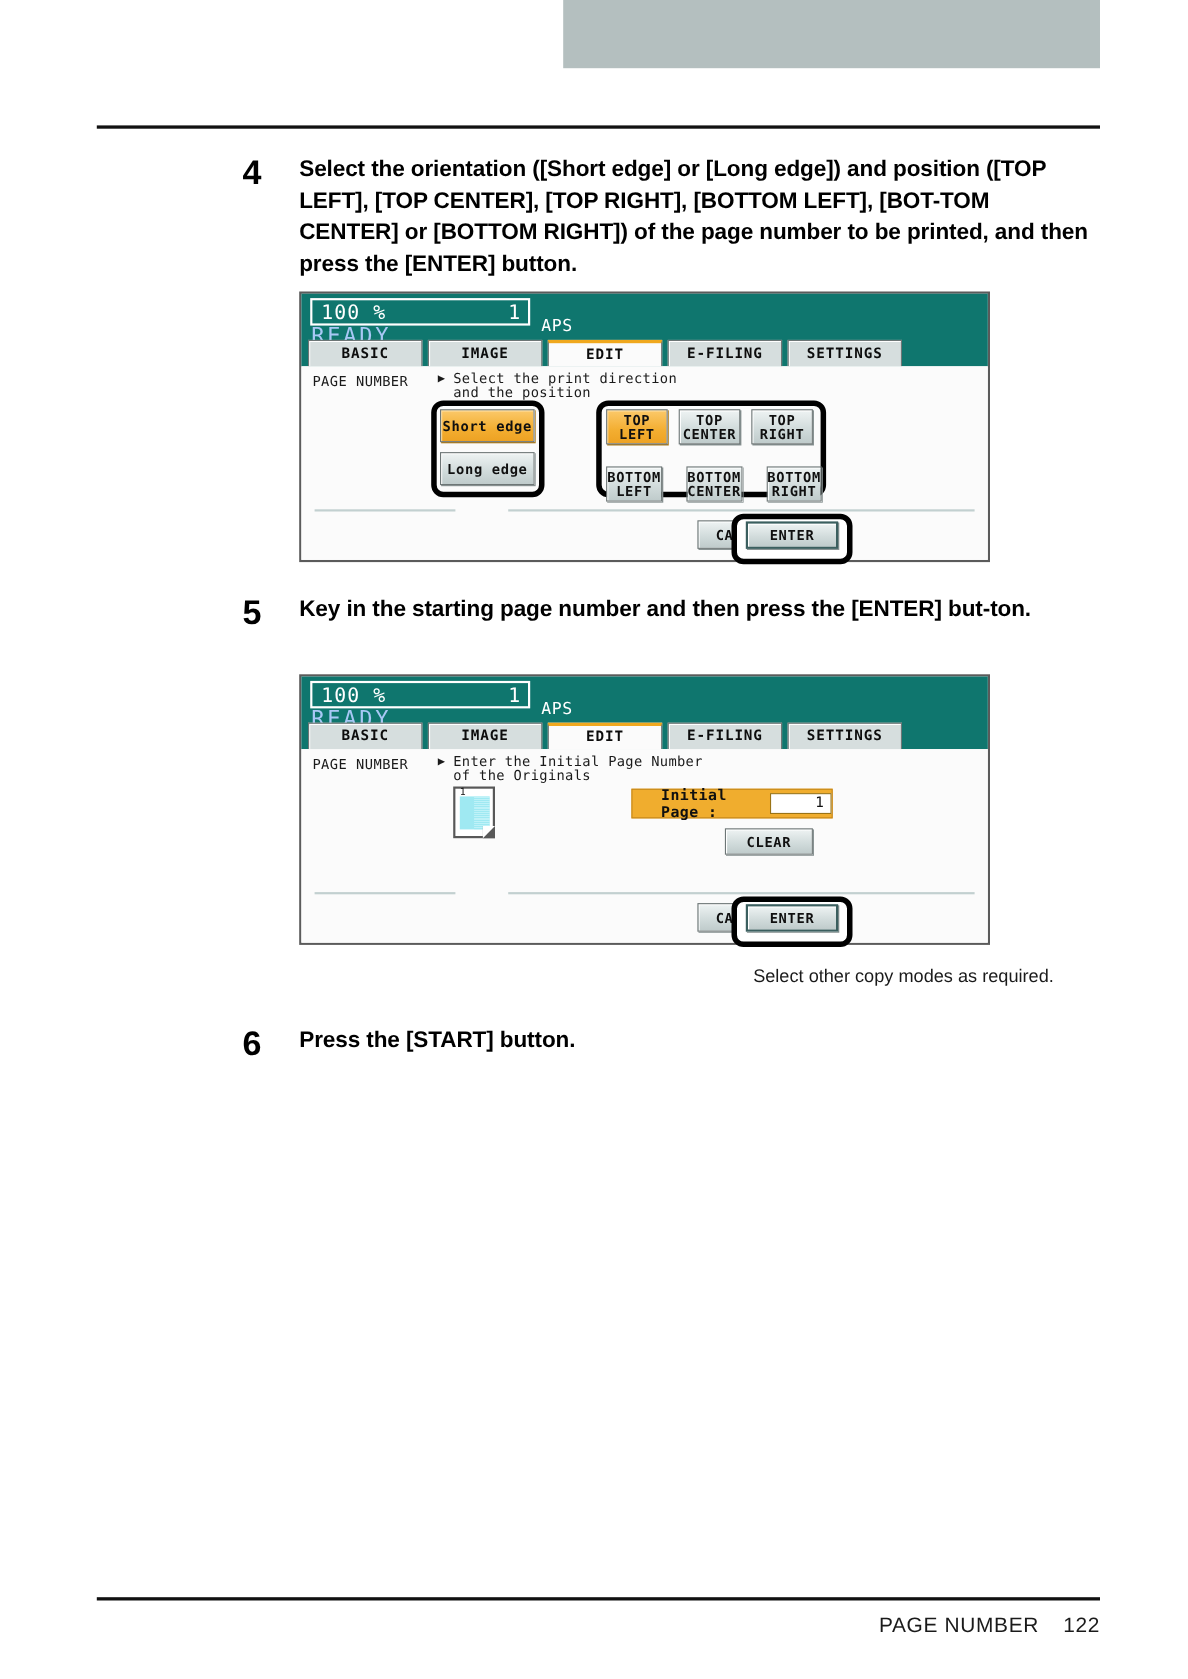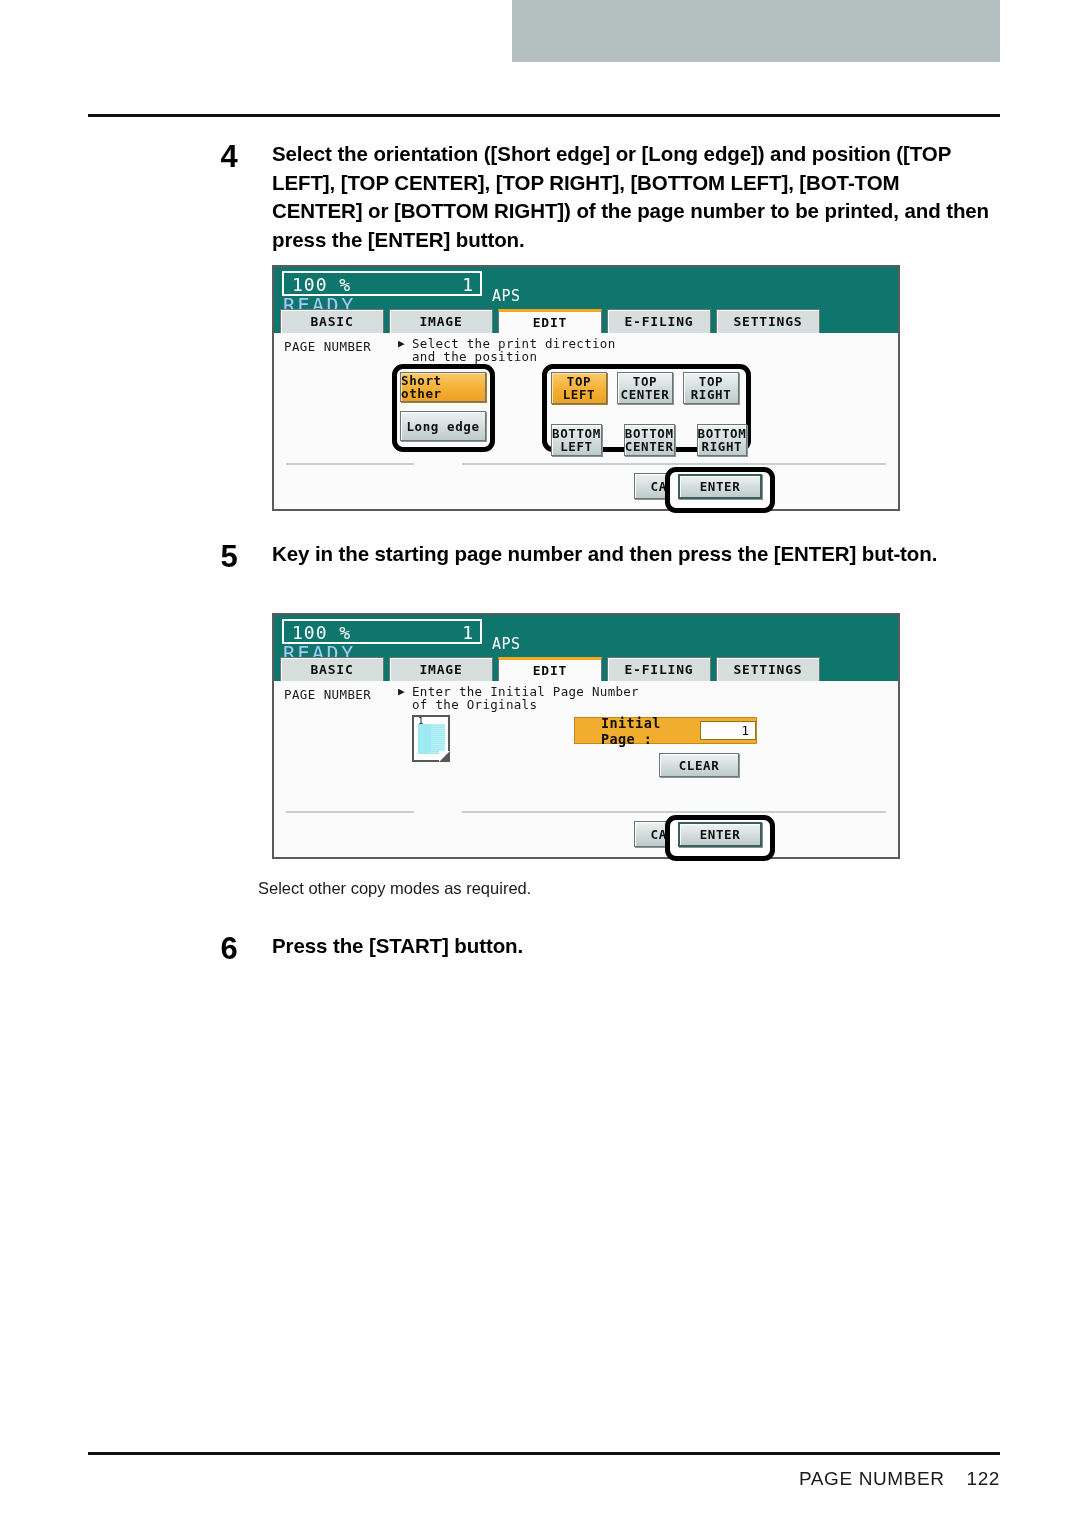--- a/index.html
+++ b/index.html
@@ -363,21 +363,21 @@
   <div class="panel-body">
     <div class="sub-label">PAGE NUMBER</div>
     <div class="sub-arrow">▶</div>
     <div class="sub-instr">
       <div>Select the print direction</div>
       <div>and the position</div>
     </div>
 
     <div class="callout" style="left:118px; top:31px; width:103px; height:88px;"></div>
     <div class="orient-group" style="left:126px; top:39px;">
-      <div class="lcd-btn sel" style="width:86px; height:30px;">Short other</div>
+      <div class="lcd-btn sel" style="width:86px; height:30px;">Short edge</div>
       <div class="lcd-btn" style="width:86px; height:30px; margin-top:9px;">Long edge</div>
     </div>
 
     <div class="callout" style="left:268px; top:31px; width:209px; height:88px;"></div>
     <div class="pos-group" style="left:277px; top:39px; width:192px;">
       <div style="display:flex; gap:10px;">
         <div class="lcd-btn sel" style="width:56px; height:32px;">
           <span>TOP</span>
           <span>LEFT</span>
         </div>
@@ -467,21 +467,21 @@
     <div class="hsep" style="left:188px; top:130px; width:424px;"></div>
 
     <div class="enter-cancel-row" style="left:0; top:0; width:100%;">
       <div class="lcd-btn" style="position:absolute; left:360px; top:140px; width:82px; height:26px;">CANCEL</div>
       <div class="callout callout-filled" style="left:391px; top:134px; width:110px; height:46px;"></div>
       <div class="lcd-btn" style="position:absolute; left:404px; top:141px; width:84px; height:25px; border:2px solid #3b5f5f;">ENTER</div>
     </div>
   </div>
 </div>
 
-<div class="plain-note" style="left:258px; top:877px; width:700px;">Select other copy modes as required.</div>
+<div class="plain-note" style="left:258px; top:877px; width:700px;text-align:right;">Select other copy modes as required.</div>
 
 <div class="step" style="left:212px; top:932px; width:770px;">
   <div class="step-num">6</div>
   <div class="step-text" style="width:740px;">Press the [START] button.</div>
 </div>
 
 <div class="bottom-rule"></div>
 <div class="footer">
   <span class="f-label">PAGE NUMBER</span>
   <span>122</span>

